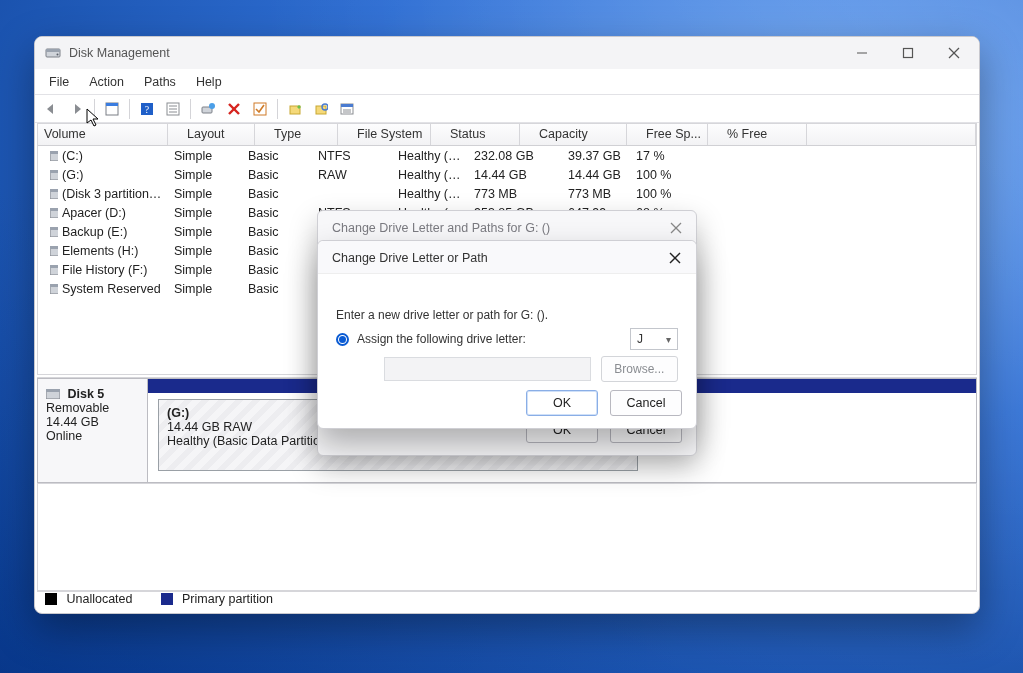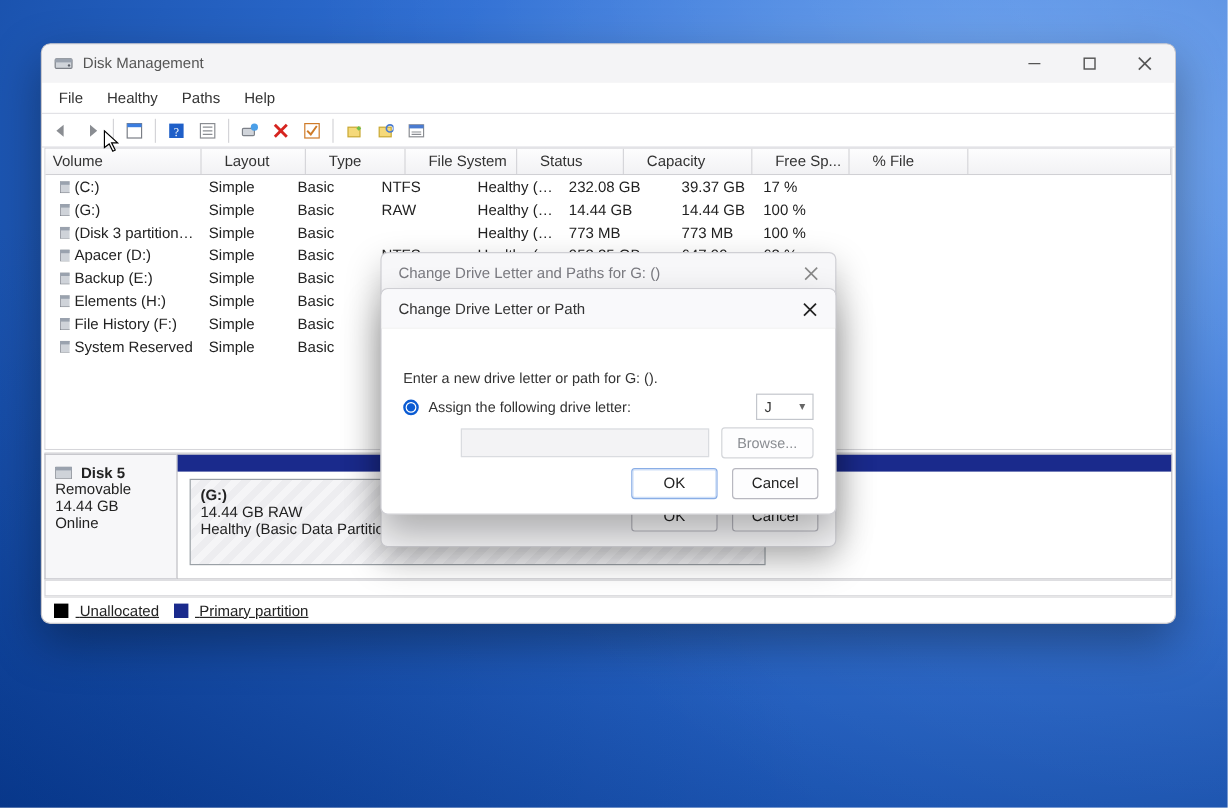--- a/index.html
+++ b/index.html
@@ -4,21 +4,21 @@
 <style>
   * { box-sizing: border-box; }
   html, body { margin: 0; padding: 0; width: 1023px; height: 673px; font-family: "Segoe UI", Tahoma, sans-serif; font-size: 12.5px; color: #222; overflow: hidden; }
   .wallpaper { position: absolute; inset: 0; background: radial-gradient(ellipse at 80% 20%, #6da7f5 0%, #2f6fd4 40%, #0a3c90 100%); }
   .curves::before, .curves::after {
     content: ""; position: absolute; border-radius: 50%;
   }
   .curves::before { width: 1800px; height: 1800px; right: -900px; top: -900px; background: radial-gradient(circle at center, rgba(255,255,255,.15), rgba(255,255,255,0) 60%); }
   .curves::after { width: 1400px; height: 1400px; left: -600px; bottom: -800px; background: radial-gradient(circle at center, rgba(0,40,120,.3), rgba(0,40,120,0) 60%); }
   .window {
-    position: absolute; left: 34px; top: 36px; width: 946px; height: 484px;
+    position: absolute; left: 34px; top: 36px; width: 946px; height: 578px;
     background: #fff; border: 1px solid #c8c8ce; border-radius: 8px;
     box-shadow: 0 15px 40px rgba(0,0,0,.35);
     display: flex; flex-direction: column; overflow: hidden;
   }
   .titlebar { height: 32px; display: flex; align-items: center; padding: 0 2px 0 10px; background: #f4f4f6; }
   .titlebar .appicon { width: 16px; height: 16px; margin-right: 8px; display:flex; align-items:center; justify-content:center; }
   .titlebar .title { flex: 1; color: #555; }
   .winbtns { display: flex; }
   .winbtn { width: 46px; height: 32px; display: flex; align-items:center; justify-content:center; color:#555; }
   .menubar { height: 26px; display:flex; align-items:center; padding: 0 6px; gap: 4px; border-bottom:1px solid #e2e2e6; }
@@ -35,21 +35,21 @@
   .diskicon { width:14px; height:10px; display:inline-block; margin-right:4px; position:relative; top:1px;}
   .c0{width:130px}.c1{width:74px}.c2{width:70px}.c3{width:80px}.c4{width:76px}.c5{width:94px}.c6{width:68px}.c7{width:86px}.c8{flex:1}
   .graphwrap { border-top:1px solid #d6d6da; margin: 2px 2px 0 2px; display:flex; height:106px; }
   .dinfo { width:110px; border:1px solid #bcbcc2; border-right:none; background:#f7f7f9; padding:8px;}
   .dinfo .dname { font-weight:600; }
   .dgraph { flex:1; border:1px solid #bcbcc2; position:relative; padding:6px;}
   .dbar-top { position:absolute; left:0; top:0; right:0; height:14px; background:#1a2a8c; }
   .volblock { position:absolute; left:10px; top:20px; right:338px; height:72px; border:1px solid #9aa0a6;
     background: repeating-linear-gradient(135deg,#f5f5f7 0 6px,#ededf0 6px 12px); padding:6px 8px;}
   .volblock .vtitle { font-weight:600; }
-  .legendbar { height:22px; border-top:1px solid #d6d6da; margin:0 2px; display:flex; align-items:center; padding:0 8px; gap:12px;text-decoration:underline;}
+  .legendbar { height:22px; border-top:1px solid #d6d6da; margin:0 2px; display:flex; padding:0 8px; gap:28px;}
   .legswatch { width:12px; height:12px; display:inline-block; margin-right:6px; vertical-align:-2px;}
   .whitearea { flex:1; border:1px solid #d6d6da; margin: 0 2px; background:#fff; position:relative;}
 
   
   .modal-back {
     position:absolute; left:317px; top:210px; width:380px; height:246px;
     background:#f7f7f9; border:1px solid #cfcfd4; border-radius:6px;
     box-shadow:0 12px 28px rgba(0,0,0,.25);
   }
   .modal-back .mtitle { padding:10px 14px; color:#7a7a80; display:flex; align-items:center;}
@@ -112,21 +112,21 @@
           <svg width="12" height="12">
             <line x1="1" y1="1" x2="11" y2="11" stroke="currentColor" stroke-width="1.3"></line>
             <line x1="11" y1="1" x2="1" y2="11" stroke="currentColor" stroke-width="1.3"></line>
           </svg>
         </div>
     </div>
   </div>
 
   <div class="menubar">
     <div class="menuitem">File</div>
-    <div class="menuitem">Healthy</div>
+    <div class="menuitem">Action</div>
     <div class="menuitem">Paths</div>
     <div class="menuitem">Help</div>
   </div>
 
   <div class="toolbar">
     <div class="tbtn">
         <svg width="14" height="12">
           <path d="M9 1 L3 6 L9 11 Z" fill="#8a8d92"></path>
         </svg>
       </div>
@@ -201,21 +201,21 @@
 
   <div class="tablewrap">
     <div class="thead">
       <div class="th c0">Volume</div>
       <div class="th c1">Layout</div>
       <div class="th c2">Type</div>
       <div class="th c3">File System</div>
       <div class="th c4">Status</div>
       <div class="th c5">Capacity</div>
       <div class="th c6">Free Sp...</div>
-      <div class="th c7">% File</div>
+      <div class="th c7">% Free</div>
       <div class="th c8"></div>
     </div>
     <div class="tbody" id="tbody">
         <div class="row">
           <span class="c0"><span class="diskicon"><svg width="14" height="10">
                 <rect x="0" y="0" width="14" height="10" rx="1" fill="#cfd3d9" stroke="#7c8088"></rect>
                 <rect x="0" y="0" width="14" height="3" fill="#9aa2ae"></rect>
               </svg></span>(C:)</span>
           <span class="c1">Simple</span>
           <span class="c2">Basic</span>

